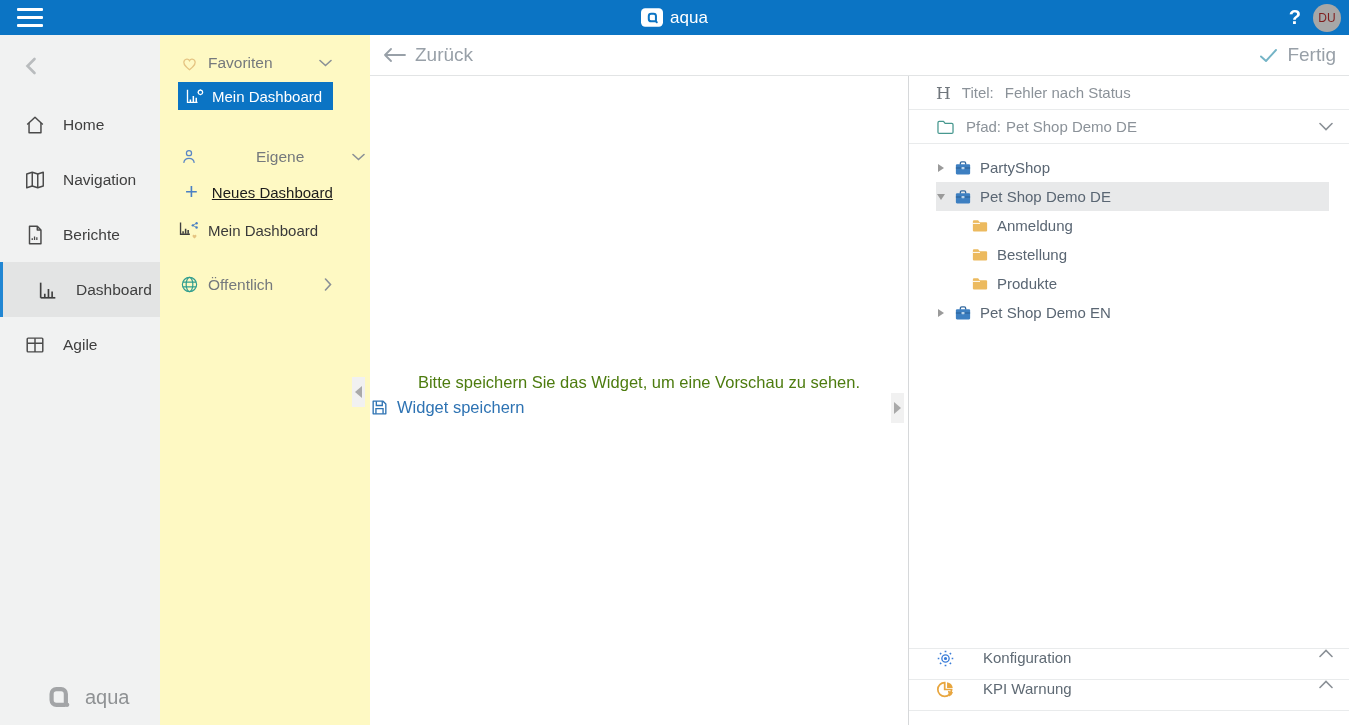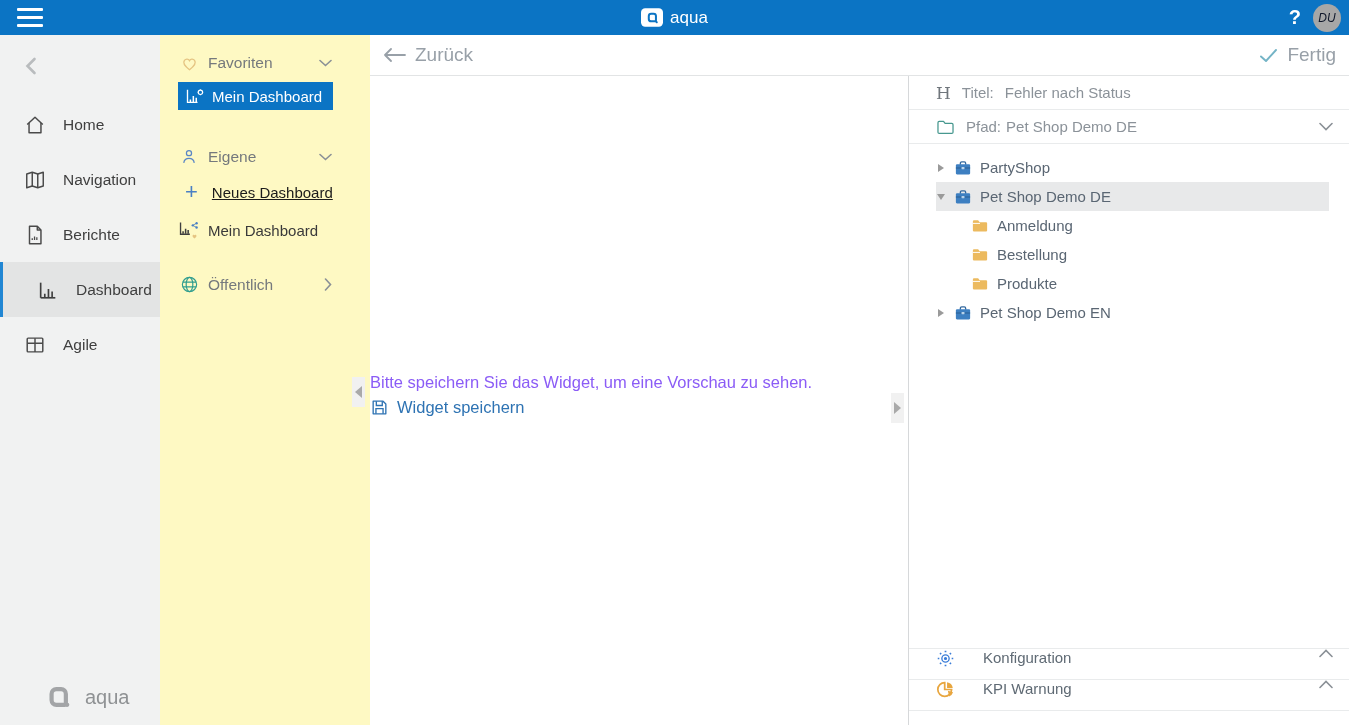--- a/index.html
+++ b/index.html
@@ -6,53 +6,53 @@
   html,body { width:1349px; height:725px; overflow:hidden; }
   body { font-family:"Liberation Sans", sans-serif; background:#fff; color:#404040; }
 
   
   .topbar { height:35px; background:#0b74c4; position:relative; display:flex; align-items:center; }
   .hamburger { position:absolute; left:17px; top:8px; width:26px; height:19px; display:flex; flex-direction:column; justify-content:space-between; cursor:pointer; }
   .hamburger span { display:block; height:3px; background:#fff; border-radius:1px; }
   .brand { position:absolute; left:0; right:0; top:0; height:35px; display:flex; align-items:center; justify-content:center; gap:7px; color:#fff; font-size:17px; }
   .topbar-right { position:absolute; right:8px; top:0; height:35px; display:flex; align-items:center; gap:12px; }
   .help-q { color:#fff; font-size:20px; font-weight:bold; cursor:pointer; }
-  .avatar { width:28px; height:28px; border-radius:50%; background:#a7a7a7; color:#0f172a; font-size:12px; display:flex; align-items:center; justify-content:center; cursor:pointer;font-style:italic; }
+  .avatar { width:28px; height:28px; border-radius:50%; background:#a7a7a7; color:#7f1d1d; font-size:12px; display:flex; align-items:center; justify-content:center; cursor:pointer; }
 
   
   .app { display:flex; height:690px; position:relative; }
 
   
   .sidebar { width:160px; background:#f1f2f2; display:flex; flex-direction:column; flex-shrink:0; }
   .sidebar-back { height:62px; display:flex; align-items:center; padding-left:24px; cursor:pointer; }
   .nav-item { height:55px; display:flex; align-items:center; gap:17px; padding-left:21px; font-size:15.5px; color:#3f3f3f; cursor:pointer; border-left:3px solid transparent; }
   .nav-item.selected { background:#e3e4e4; border-left:3px solid #2186d3; padding-left:34px; }
   .nav-item svg { flex-shrink:0; }
   .sidebar-footer { margin-top:auto; padding:0 0 14px 42px; display:flex; align-items:center; gap:9px; color:#8f9294; font-size:20px; }
 
   
   .dash-panel { width:210px; background:#fef9c3; flex-shrink:0; padding-top:19px; }
   .sec-head { display:flex; align-items:center; padding-left:20px; color:#75797d; font-size:15.5px; }
   .sec-head .chev { margin-left:auto; margin-right:38px; }
   .fav-item { margin:10px 0 0 18px; width:155px; height:28px; background:#0b74c4; color:#fff; font-size:15px; display:flex; align-items:center; gap:7px; padding-left:7px; cursor:pointer; }
-  .own-head { margin-top:37px; }
+  .own-head { margin-top:37px;gap:48px; }
   .new-dash { margin-top:15px; display:flex; align-items:center; gap:14px; padding-left:25px; cursor:pointer; }
   .new-dash .plus { color:#4a80c4; font-size:22px; font-weight:400; line-height:1; }
   .new-dash .lbl { color:#1b1b1b; font-size:15px; text-decoration:underline; }
   .own-item { margin-top:17px; display:flex; align-items:center; gap:8px; padding-left:18px; color:#3a3a3a; font-size:15px; cursor:pointer; }
   .pub-head { margin-top:35px; }
 
   
   .work { flex:1; display:flex; flex-direction:column; min-width:0; }
   .work-header { height:41px; border-bottom:1px solid #e2e4e5; display:flex; align-items:center; justify-content:space-between; padding:12px 13px; color:#98a0a8; font-size:19px; flex-shrink:0; }
   .hdr-btn { display:flex; align-items:center; gap:9px; cursor:pointer; }
   .work-body { flex:1; display:flex; min-height:0; }
   .editor { flex:1; position:relative; }
   .editor-center { position:absolute; left:0; right:0; top:297px; }
-  .empty-msg { color:#8b5cf6; font-size:16.5px; }
+  .empty-msg { text-align:center; color:#4d7c0f; font-size:16.5px; }
   .save-row { margin-top:6px; display:flex; align-items:center; justify-content:flex-start; gap:8px; color:#2e73b3; font-size:16.5px; cursor:pointer; }
 
   .collapse-handle { position:absolute; width:13px; height:30px; background:#f1f1f1; display:flex; align-items:center; justify-content:center; cursor:pointer; z-index:5; }
   .collapse-left  { left:352px; top:342px; }
   .collapse-right { left:891px; top:358px; }
   .tri-left  { width:0; height:0; border-top:6px solid transparent; border-bottom:6px solid transparent; border-right:7px solid #a9a9a9; }
   .tri-right { width:0; height:0; border-top:6px solid transparent; border-bottom:6px solid transparent; border-left:7px solid #a9a9a9; }
 
   
   .props { width:441px; border-left:1px solid #d6d8da; display:flex; flex-direction:column; flex-shrink:0; background:#fff; }

